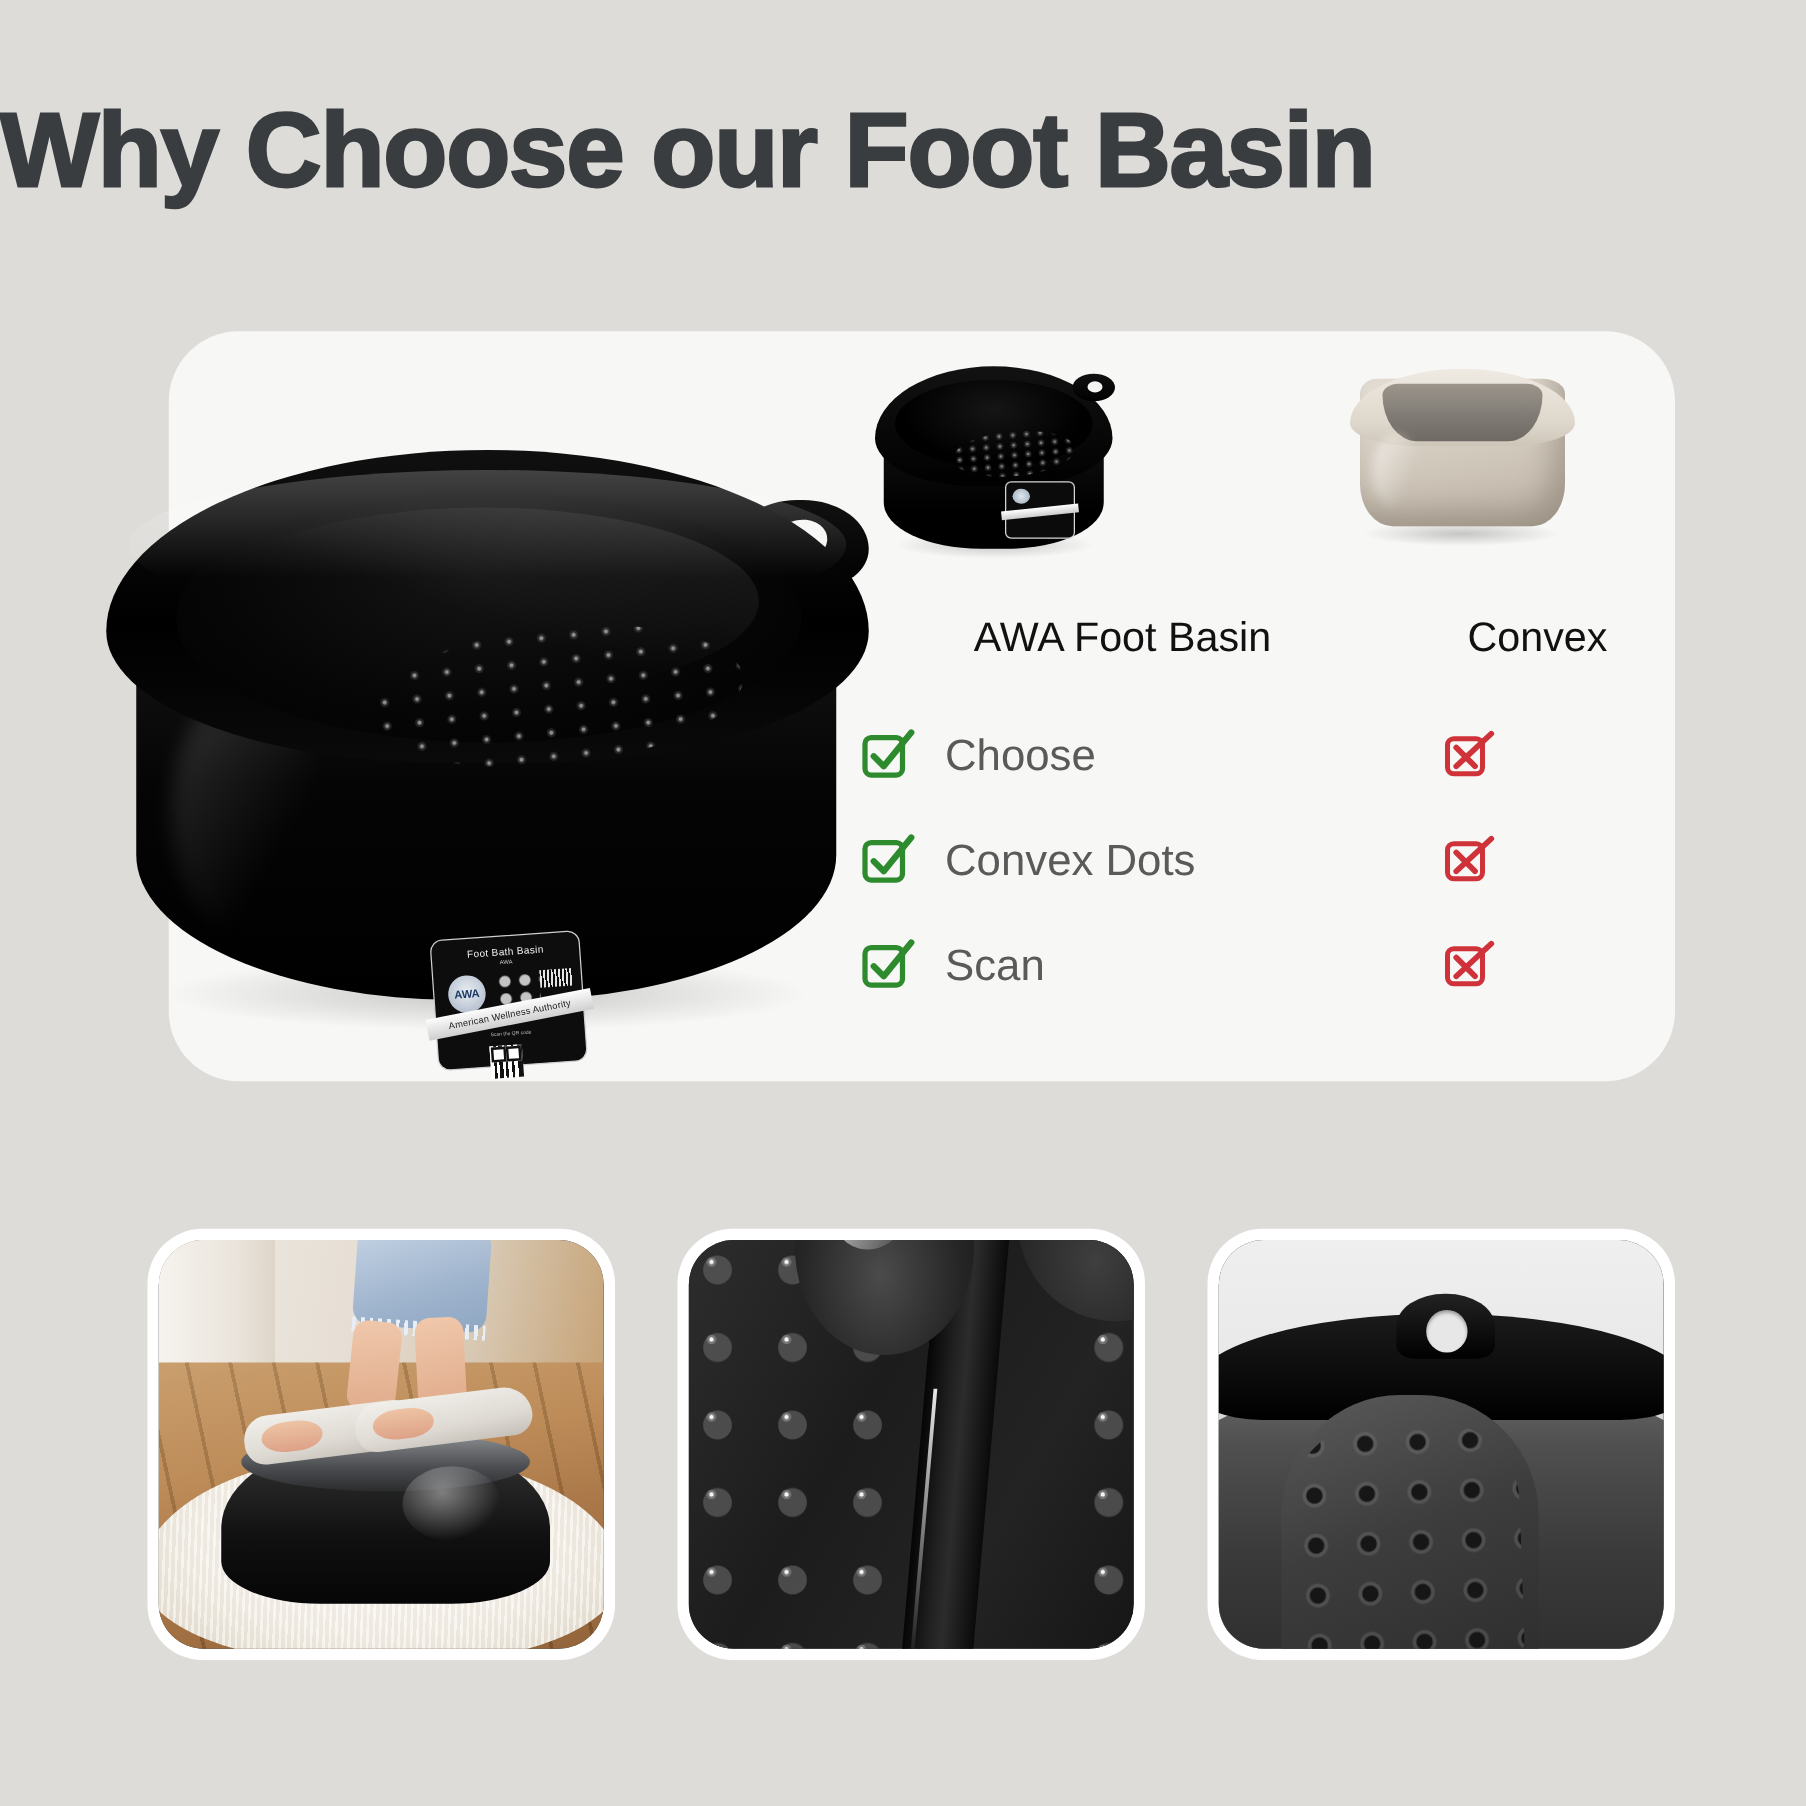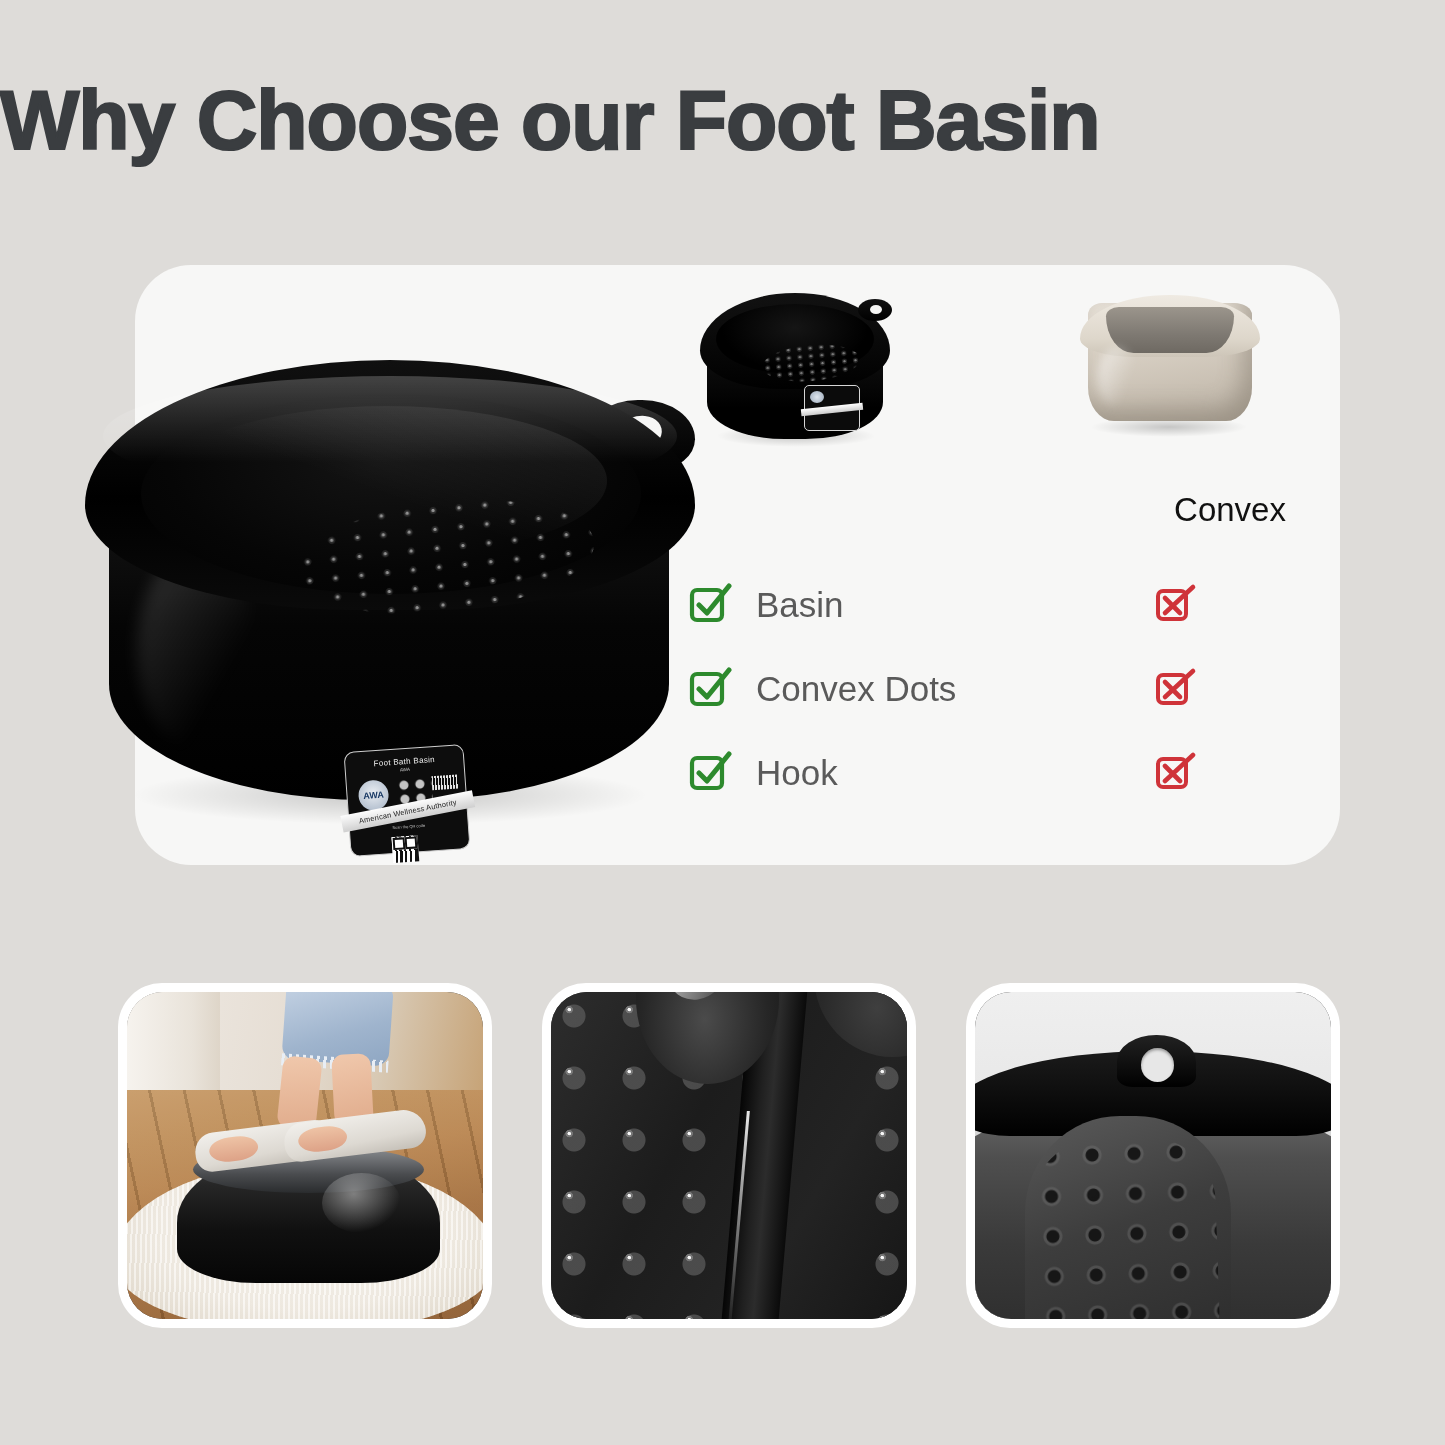--- a/index.html
+++ b/index.html
@@ -307,30 +307,31 @@
   </div>
 
   <div class="thumb-others">
     <div class="shadow-soft" style="left:10px;top:122px;width:158px;height:20px;"></div>
     <div class="to-body"></div>
     <div class="to-rim"></div>
     <div class="to-inner"></div>
     <div class="to-hi"></div>
   </div>
 
+  <div class="col-head awa">AWA Foot Basin</div>
   <div class="col-head others">Convex</div>
 
   <div class="feature-row" style="top:316px;">
     <span class="icon-chk">
       <svg width="44" height="44" viewBox="0 0 44 44">
         <rect x="4" y="9" width="30" height="30" rx="5" fill="none" stroke="#2d8a2d" stroke-width="4.2"></rect>
         <path d="M11 24 L19 32 L41 5" fill="none" stroke="#2d8a2d" stroke-width="5" stroke-linecap="round" stroke-linejoin="round"></path>
       </svg>
     </span>
-    <span class="lbl">Basin</span>
+    <span class="lbl">Choose</span>
     <span class="cell-others">
       <svg width="44" height="44" viewBox="0 0 44 44">
         <rect x="5" y="10" width="28" height="28" rx="5" fill="none" stroke="#cf3339" stroke-width="4"></rect>
         <path d="M12 17 L27 32 M40 6 L12 32" fill="none" stroke="#cf3339" stroke-width="4.6" stroke-linecap="round"></path>
       </svg>
     </span>
   </div>
 
   <div class="feature-row" style="top:400px;">
     <span class="icon-chk">
@@ -348,21 +349,21 @@
     </span>
   </div>
 
   <div class="feature-row" style="top:484px;">
     <span class="icon-chk">
       <svg width="44" height="44" viewBox="0 0 44 44">
         <rect x="4" y="9" width="30" height="30" rx="5" fill="none" stroke="#2d8a2d" stroke-width="4.2"></rect>
         <path d="M11 24 L19 32 L41 5" fill="none" stroke="#2d8a2d" stroke-width="5" stroke-linecap="round" stroke-linejoin="round"></path>
       </svg>
     </span>
-    <span class="lbl">Hook</span>
+    <span class="lbl">Scan</span>
     <span class="cell-others">
       <svg width="44" height="44" viewBox="0 0 44 44">
         <rect x="5" y="10" width="28" height="28" rx="5" fill="none" stroke="#cf3339" stroke-width="4"></rect>
         <path d="M12 17 L27 32 M40 6 L12 32" fill="none" stroke="#cf3339" stroke-width="4.6" stroke-linecap="round"></path>
       </svg>
     </span>
   </div>
 </div>
 
 <div class="photo-card pc1">

